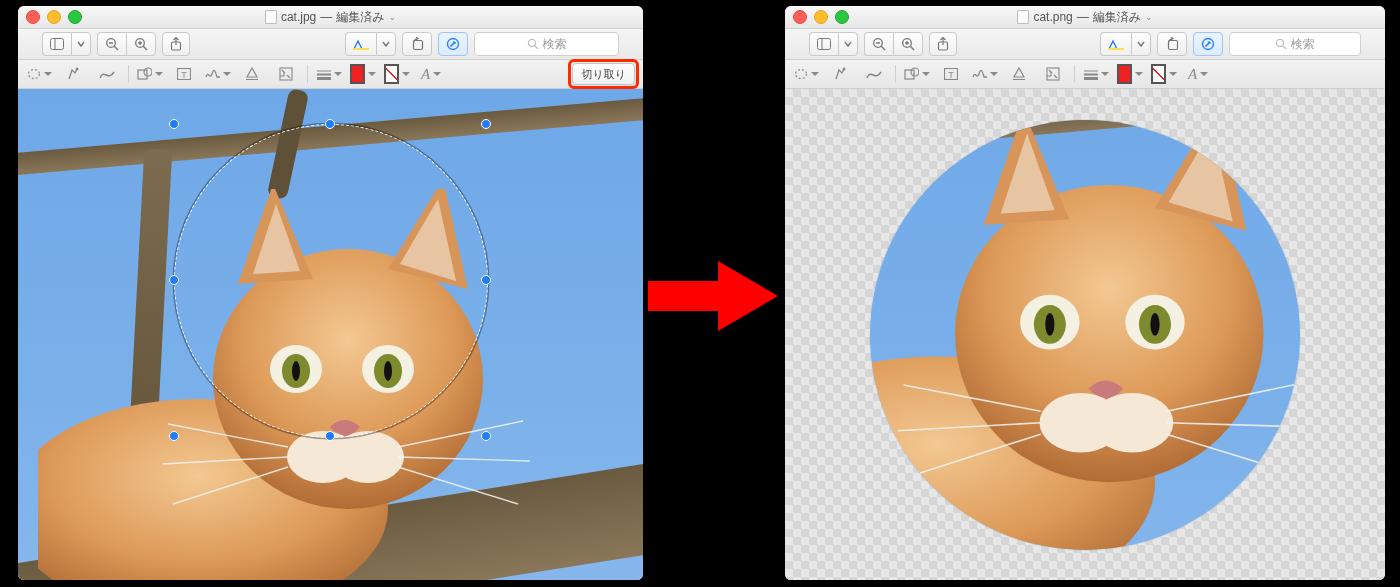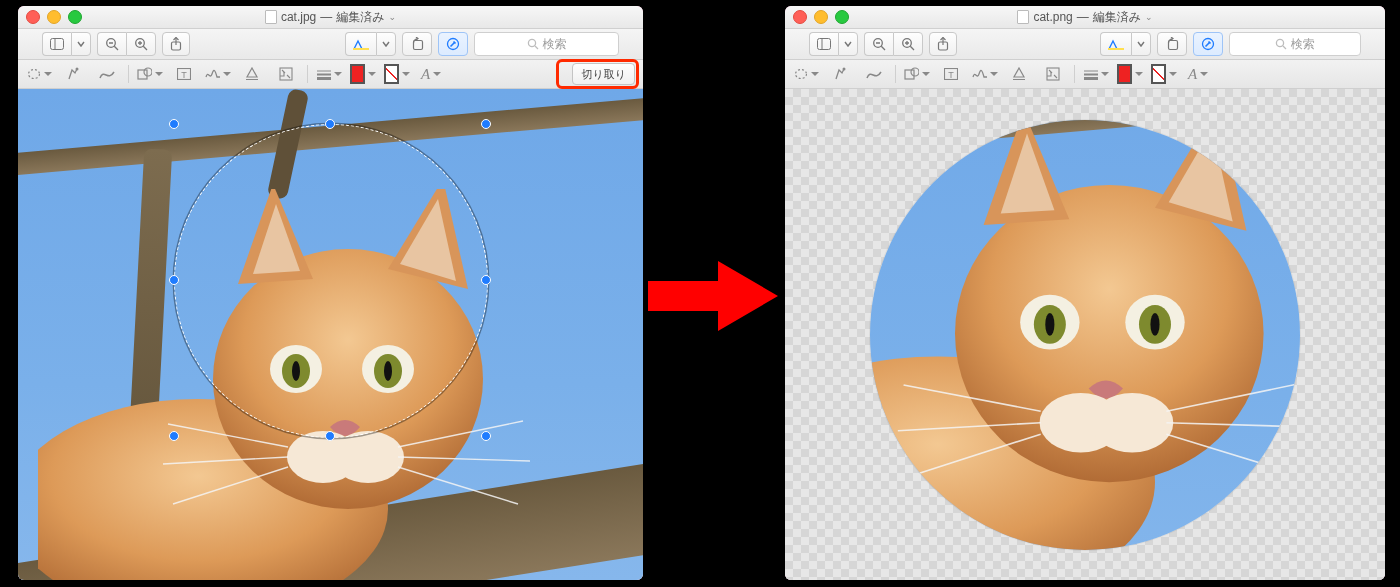--- a/index.html
+++ b/index.html
@@ -110,21 +110,20 @@
     height: 20px; padding: 0 8px;
     border: 1px solid #c4c4c4; border-radius: 4px;
     background: linear-gradient(#fefefe,#f0f0f0);
     font-size: 11px; color:#444;
     display:inline-flex; align-items:center;
   }
   .crop-highlight {
     outline: 3px solid #ff2a00;
     outline-offset: 1px;
     border-radius: 2px;
-    padding-left: 12px;
   }
 
   .canvas {
     flex: 1; position: relative;
     background: #d9d9d9;
     display: flex; align-items: center; justify-content: center;
     overflow: hidden;
   }
   .photo {
     position: absolute; inset: 0;

